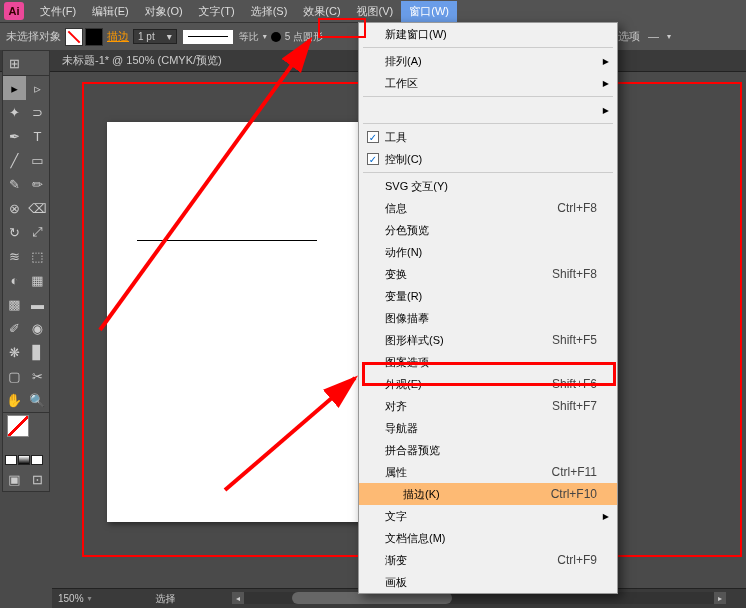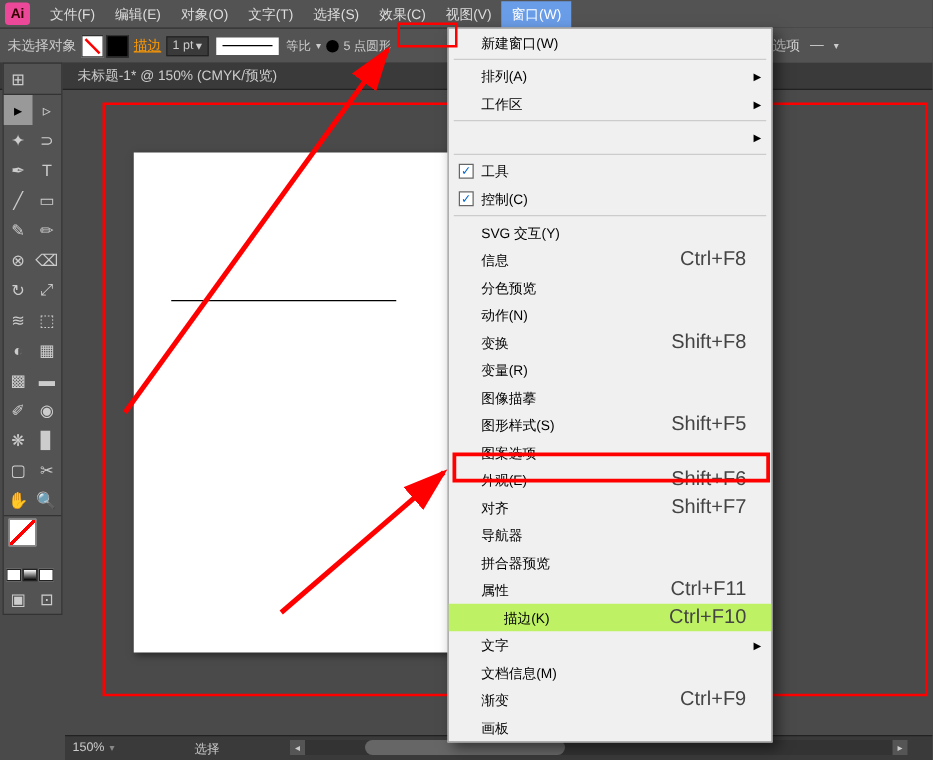--- a/index.html
+++ b/index.html
@@ -11,21 +11,21 @@
     .menu-item.active { background: #6a9de8; color: #fff; }
     
     .optionbar { height: 28px; background: #535353; border-top: 1px solid #333; display: flex; align-items: center; padding: 0 6px; gap: 4px; }
     .opt-label { color: #ccc; font-size: 11px; }
     .opt-link { color: #ff9a00; font-size: 11px; text-decoration: underline; cursor: pointer; }
     .swatch-group { display: flex; gap: 2px; }
     .swatch { width: 18px; height: 18px; border: 1px solid #333; }
     .swatch.white { background: #fff; position: relative; }
     .swatch.white::after { content: ''; position: absolute; width: 100%; height: 2px; background: red; top: 50%; left: 0; transform: translateY(-50%) rotate(45deg); }
     .swatch.black { background: #000; }
-    .dropdown { background: #3a3a3a; border: 1px solid #222; color: #ccc; font-size: 10px; padding: 1px 4px; display: flex; align-items: center; gap: 2px; }
+    .dropdown { background: #3a3a3a; border: 1px solid #222; color: #ccc; font-size: 10px; padding: 1px 4px; display: flex; align-items: center; gap: 12px; }
     .stroke-preview { width: 50px; height: 14px; background: #fff; margin: 0 2px; display: flex; align-items: center; justify-content: center; }
     .stroke-preview .line { width: 40px; height: 1px; background: #000; }
     .stroke-label { color: #ccc; font-size: 10px; }
     .opacity-circle { width: 10px; height: 10px; border-radius: 50%; background: #000; }
     
     .tab-bar { height: 22px; background: #3a3a3a; border-bottom: 1px solid #222; padding-left: 52px; display: flex; align-items: center; }
     .doc-tab { color: #ccc; font-size: 11px; padding: 3px 10px; }
     
     .workspace { position: absolute; top: 72px; left: 52px; right: 0; bottom: 20px; background: #4a4a4a; }
     .canvas-area { position: absolute; inset: 0; }
@@ -41,23 +41,23 @@
     .fill-stroke { padding: 4px; position: relative; height: 40px; }
     .fill-sw { position: absolute; width: 22px; height: 22px; border: 1px solid #888; }
     .fill-sw.front { top: 2px; left: 4px; background: #fff; }
     .fill-sw.front::after { content: ''; position: absolute; inset: 0; background: linear-gradient(to bottom right, transparent 45%, red 45%, red 55%, transparent 55%); }
     .fill-sw.back { top: 12px; left: 14px; background: #000; z-index: -1; }
     .mini-swatches { display: flex; gap: 1px; padding: 2px; }
     .mini-sw { width: 12px; height: 10px; border: 1px solid #222; }
     
     .dropdown-menu { position: absolute; top: 22px; left: 358px; width: 260px; background: #f0f0f0; border: 1px solid #999; box-shadow: 4px 4px 10px rgba(0,0,0,0.5); z-index: 100; font-size: 11px; }
     .menu-row { display: flex; align-items: center; height: 22px; padding: 0 20px 0 26px; cursor: pointer; color: #000; position: relative; }
-    .menu-row.highlighted { background: #bef264; padding-left: 44px; }
+    .menu-row.highlighted { background: #fdba74; padding-left: 44px; }
     .menu-text { flex: 1; }
-    .menu-shortcut { color: #444; font-size: 16px; }
+    .menu-shortcut { color: #444; font-size: 12px; }
     .menu-arrow { position: absolute; right: 8px; font-size: 8px; }
     .menu-check { position: absolute; left: 8px; width: 12px; height: 12px; border: 1px solid #666; background: #fff; display: flex; align-items: center; justify-content: center; color: #0066cc; font-size: 10px; }
     .menu-sep { height: 1px; background: #ccc; margin: 2px 4px; }
     
     .red-highlight-menu { position: absolute; top: 18px; left: 318px; width: 48px; height: 20px; border: 2px solid red; z-index: 200; pointer-events: none; }
     .red-highlight-item { position: absolute; top: 362px; left: 362px; width: 254px; height: 24px; border: 3px solid red; z-index: 200; pointer-events: none; }
     
     .arrow-svg { position: absolute; z-index: 150; pointer-events: none; }
     
     .right-strip { position: absolute; top: 22px; right: 0; width: 136px; height: 28px; background: #535353; display: flex; align-items: center; padding: 0 8px; gap: 8px; }

